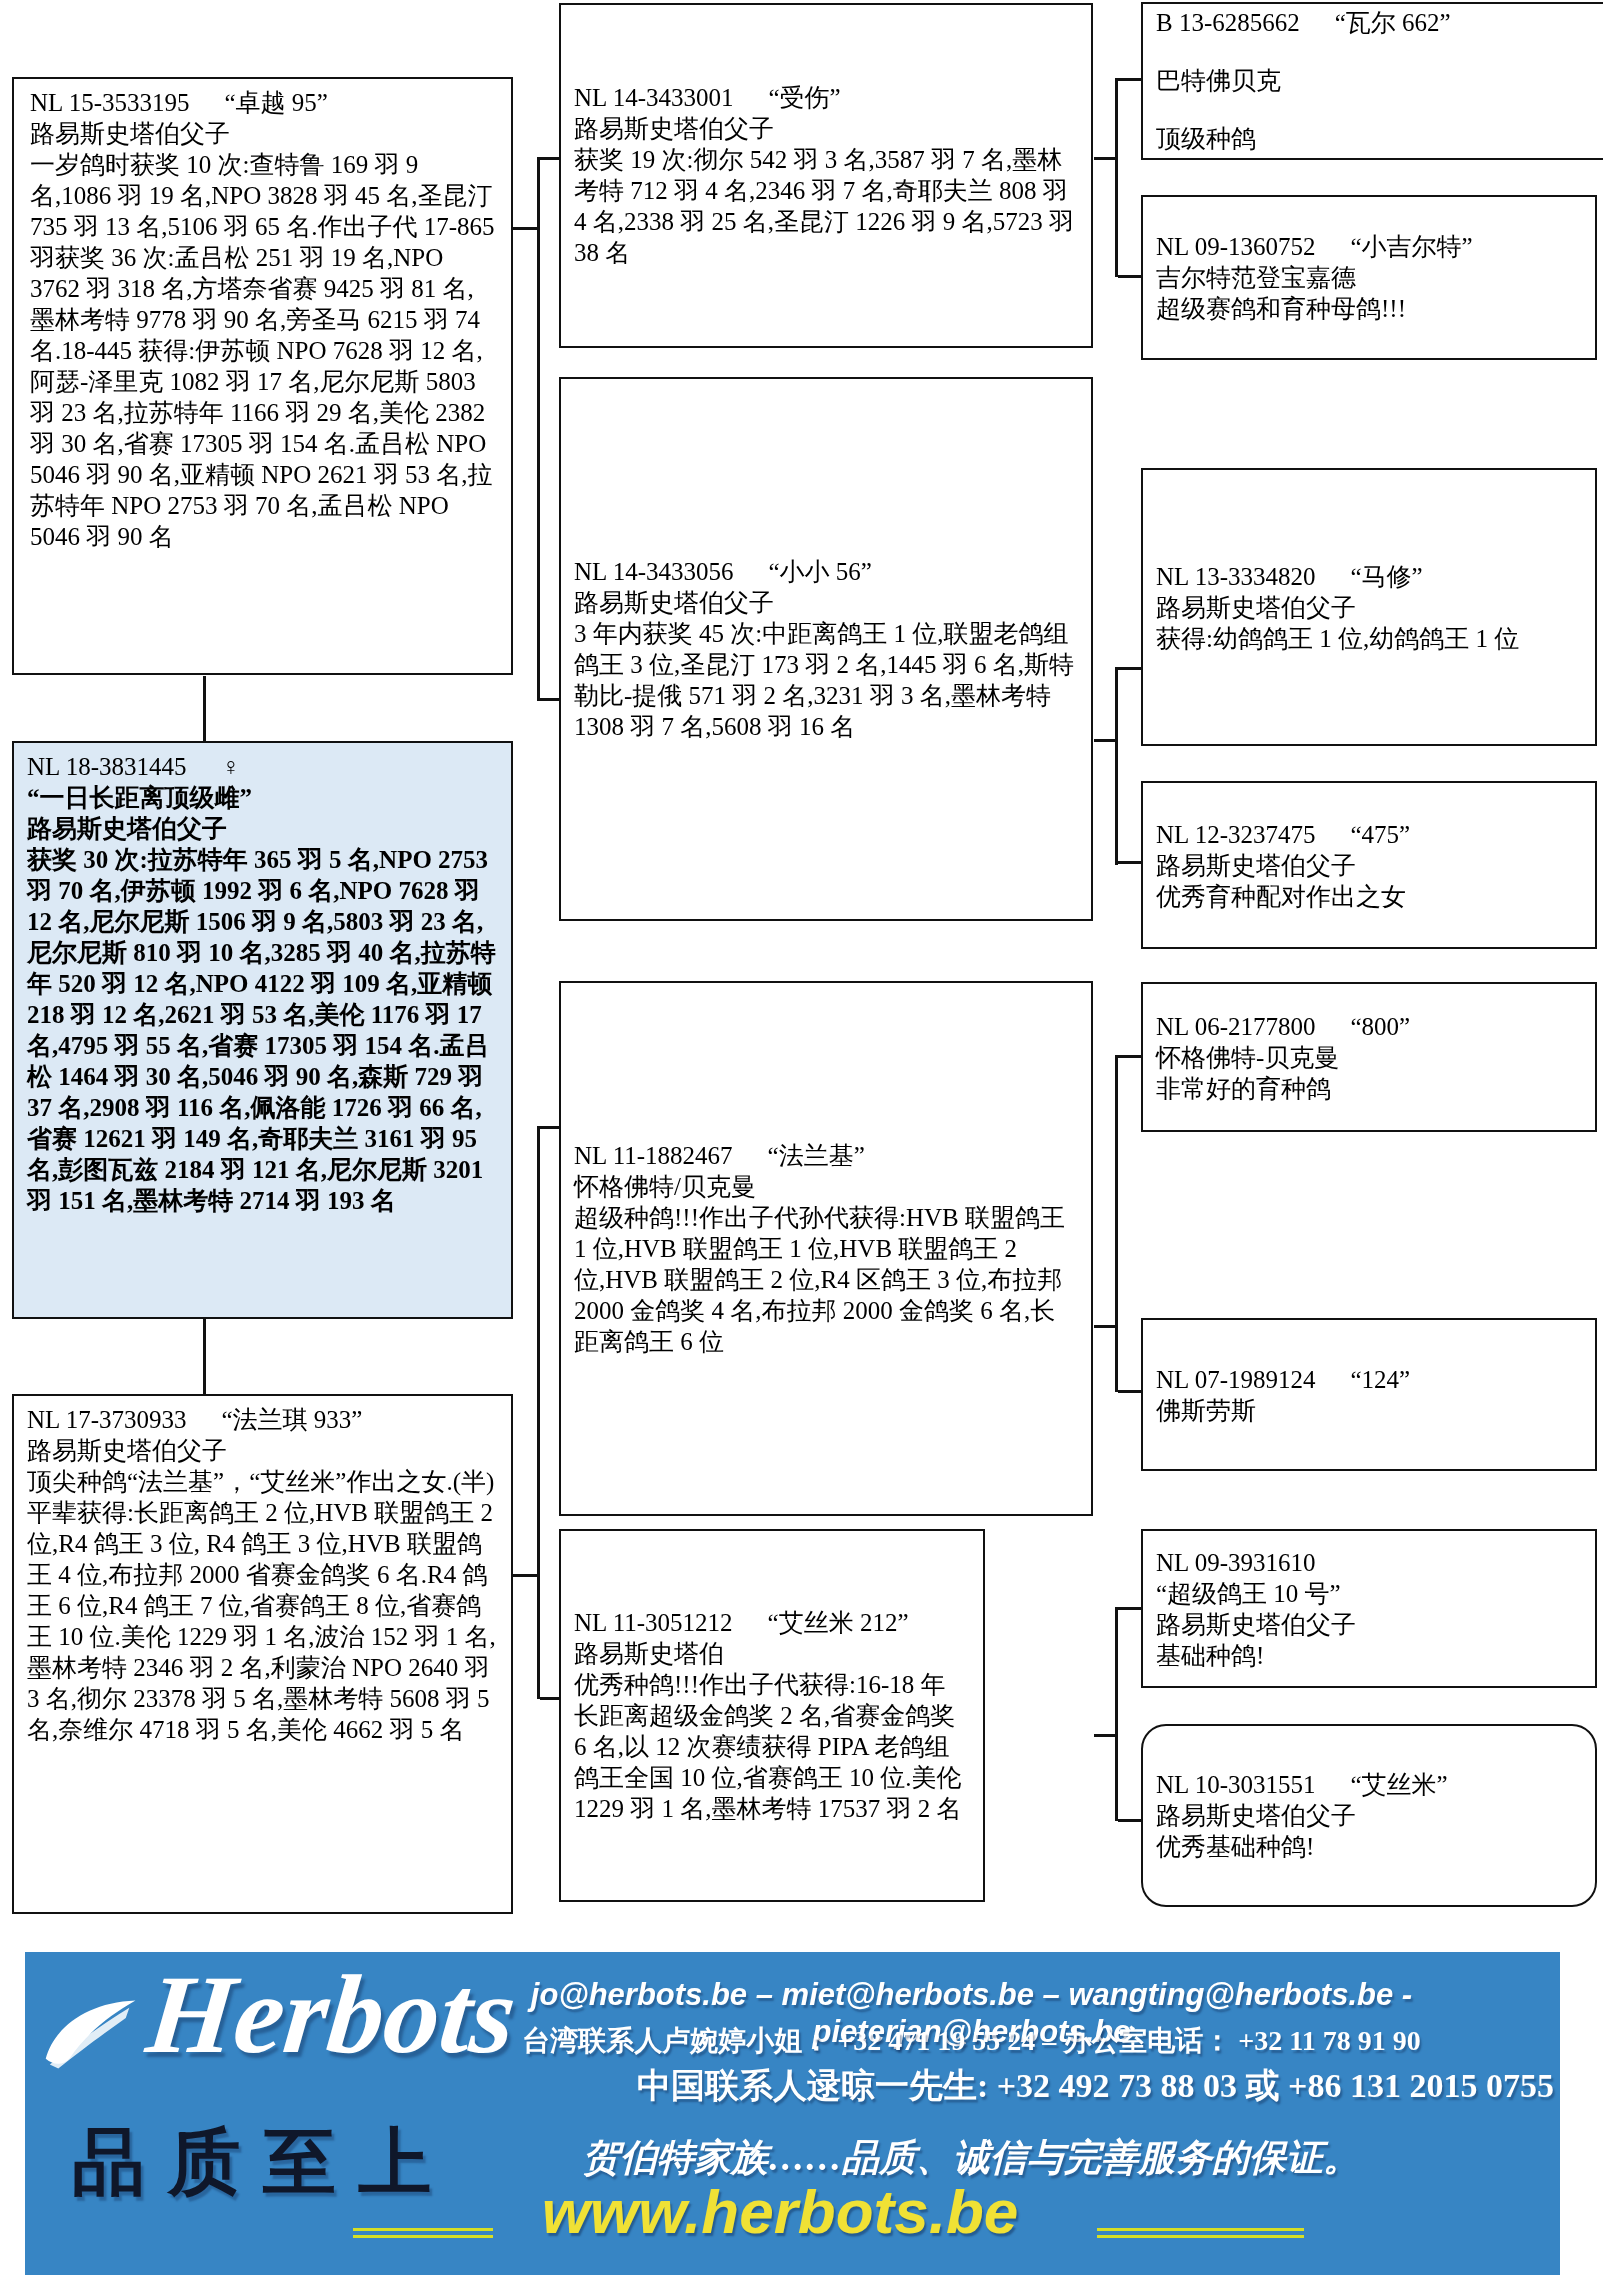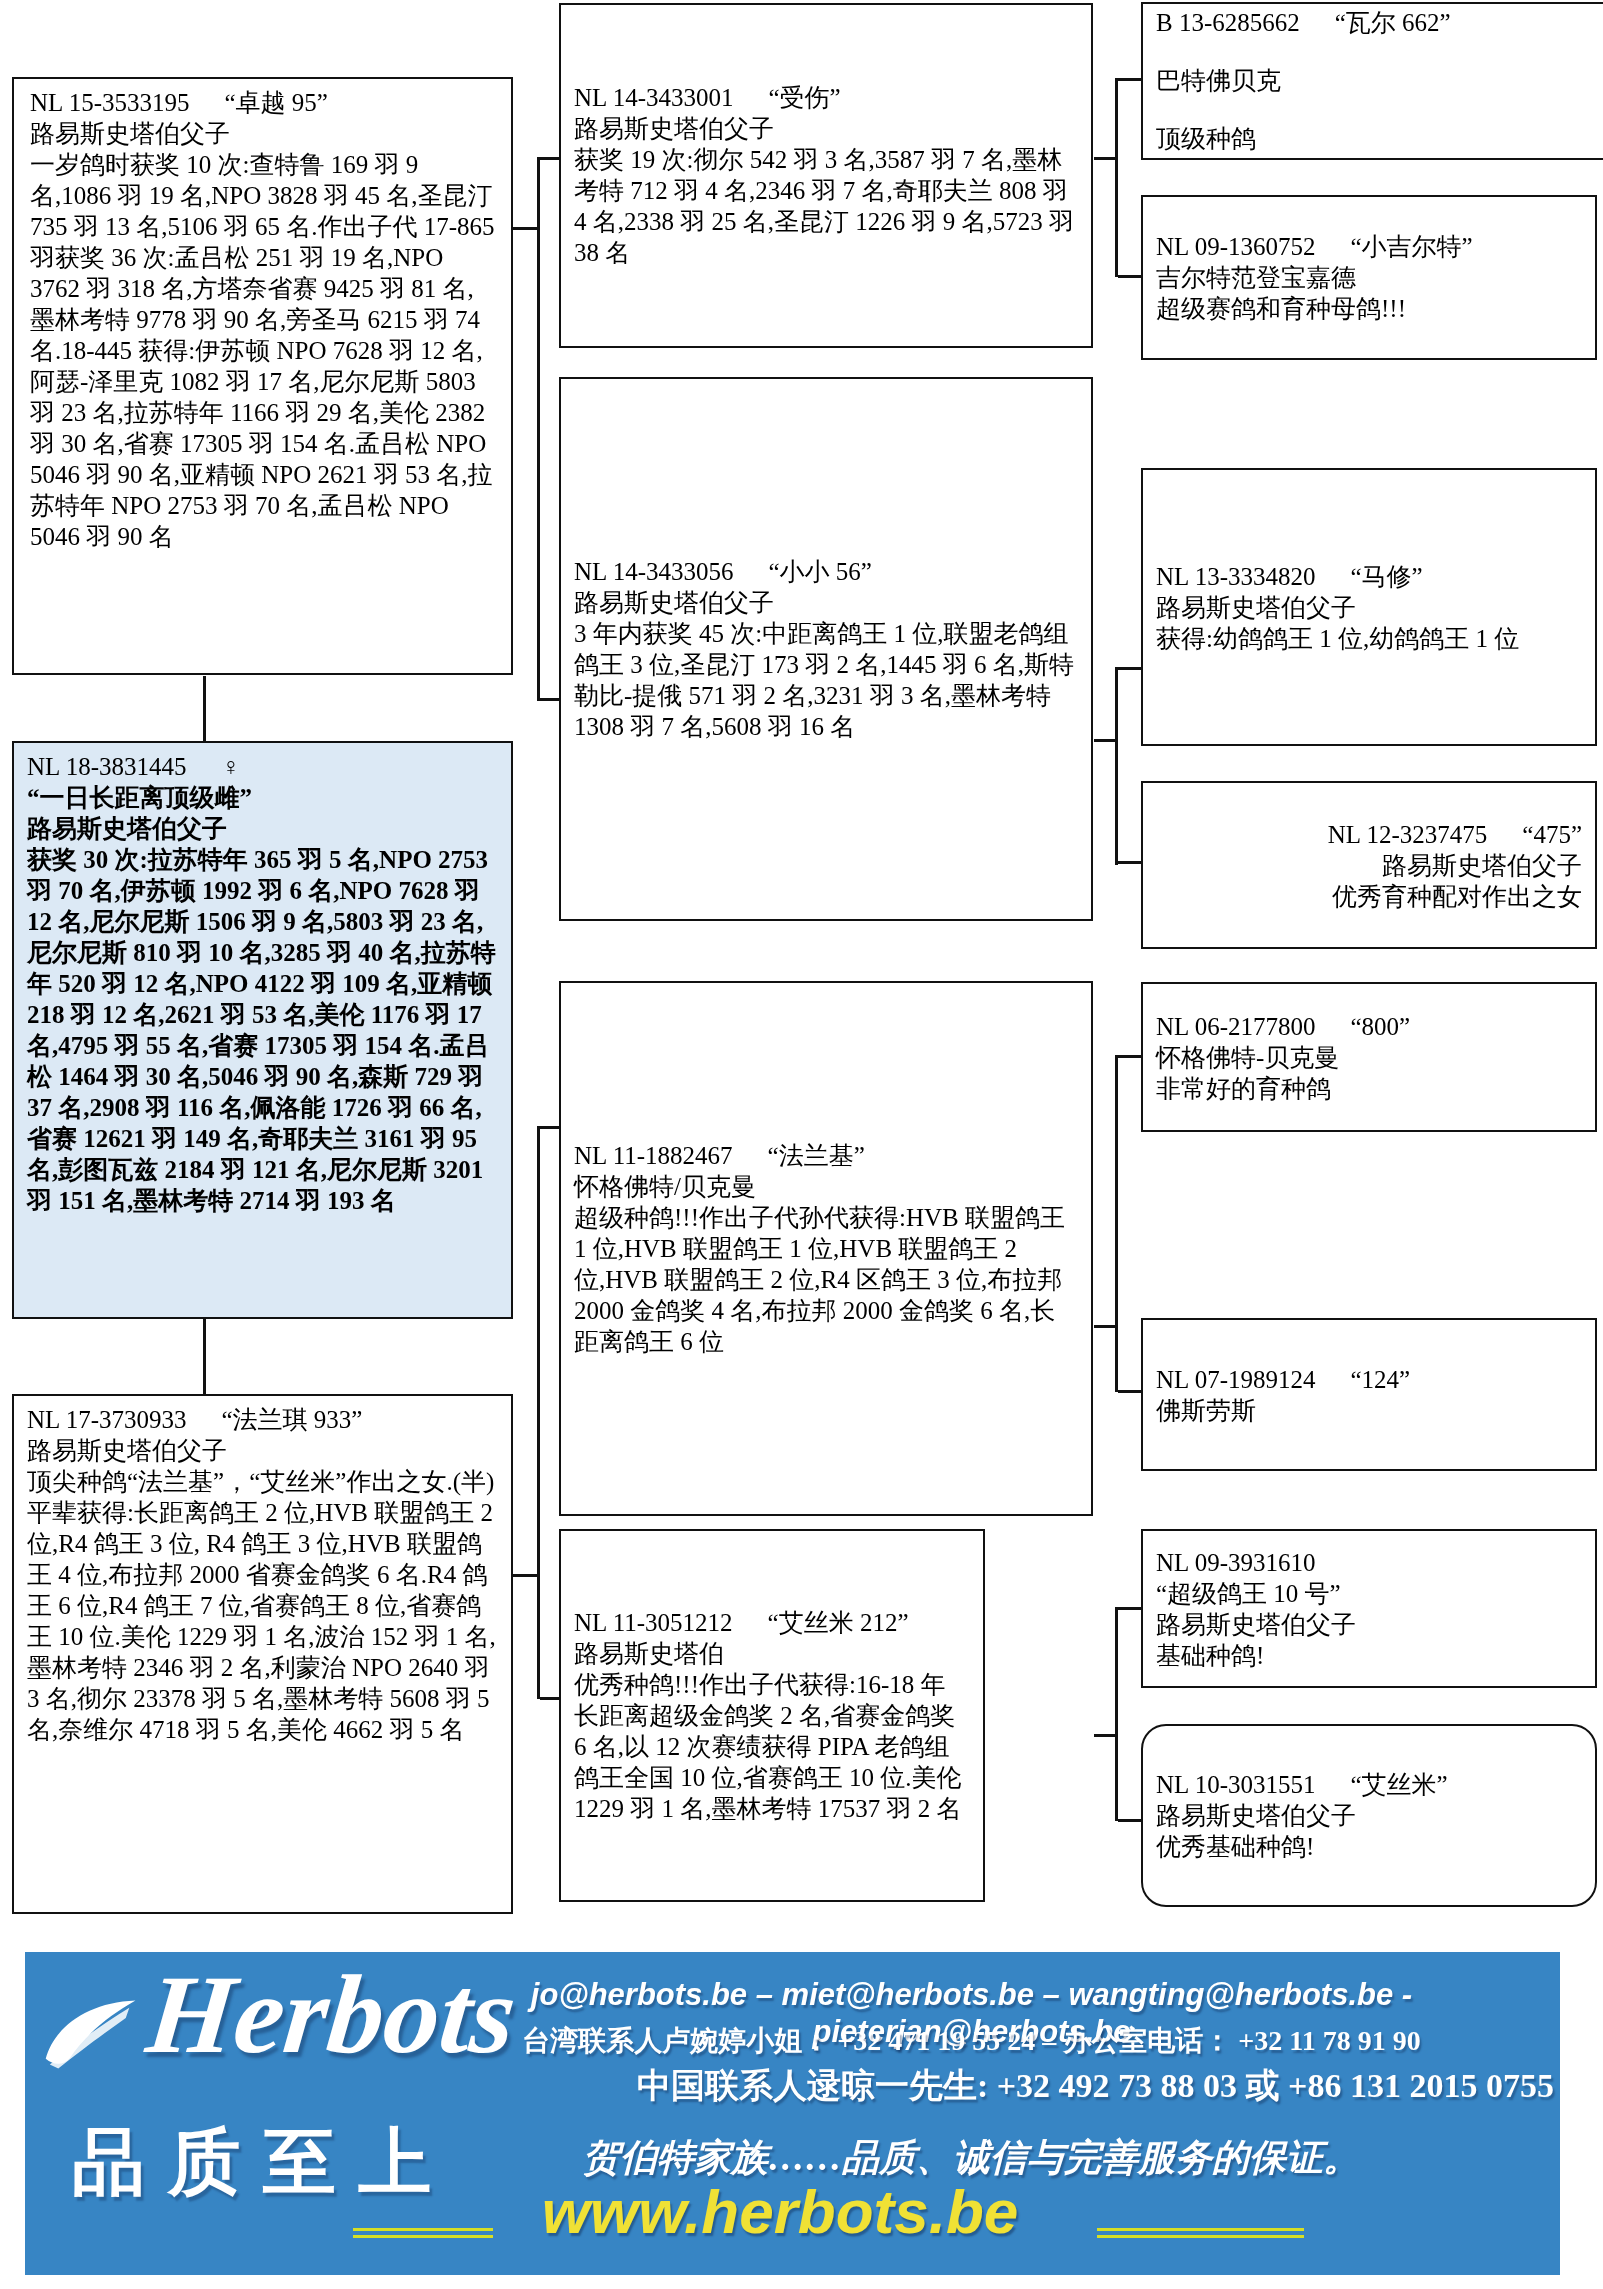--- a/index.html
+++ b/index.html
@@ -15,21 +15,21 @@
   .pbox.subject .title2,.pbox.subject .owner,.pbox.subject .desc{font-weight:700;}
   .pbox .desc{text-align:left;}
   .cline{position:absolute;background:#111;}
   
   .footer{position:absolute;left:25px;top:1952px;width:1535px;height:323px;background:#3785c4;}
   .brand{position:absolute;left:123px;top:5.6px;font-size:112px;line-height:112px;font-weight:700;
          font-style:italic;color:#fff;transform:skewX(-6deg);
          text-shadow:3.7px 4.7px 2.8px rgba(10,30,70,0.35);}
   .feather{position:absolute;left:13px;top:45px;transform:rotate(-12deg);}
   .brand-cn{position:absolute;left:47px;top:168px;font-size:73px;line-height:86px;font-weight:700;
-            color:#ffffff;letter-spacing:22.4px;text-shadow:2.8px 3.7px 1.9px rgba(10,30,70,0.3);}
+            color:#0f172a;letter-spacing:22.4px;text-shadow:2.8px 3.7px 1.9px rgba(10,30,70,0.3);}
   .f-line{position:absolute;left:364px;width:1165px;text-align:center;color:#fff;font-weight:700;
           font-family:"Liberation Sans","DejaVu Sans",sans-serif;
           text-shadow:1.9px 2.8px 1.9px rgba(10,30,70,0.35);}
   .f-emails{top:24px;font-size:31px;line-height:37px;font-style:italic;}
   .f-tw{top:67px;font-size:28px;line-height:43px;font-family:"Liberation Serif","DejaVu Serif",serif;}
   .f-cn{top:112px;font-size:34px;line-height:43px;font-family:"Liberation Serif","DejaVu Serif",serif;text-align:right;}
   .f-slogan{top:183px;font-size:37px;line-height:45px;font-style:italic;
             font-family:"Liberation Serif","DejaVu Serif",serif;}
   .f-www{position:absolute;left:494px;top:224px;width:522px;text-align:center;color:#f0e135;
          font-size:62px;line-height:71px;font-weight:700;font-style:italic;
@@ -98,21 +98,21 @@
     <div class="owner">吉尔特范登宝嘉德</div>
     <div class="desc">超级赛鸽和育种母鸽!!!</div>
   </div>
 
   <div class="pbox centered" style="left:1141px;top:468px;width:456px;height:278px;">
     <div class="line1"><span>NL 13-3334820</span><span class="name">“马修”</span></div>
     <div class="owner">路易斯史塔伯父子</div>
     <div class="desc">获得:幼鸽鸽王 1 位,幼鸽鸽王 1 位</div>
   </div>
 
-  <div class="pbox centered" style="left:1141px;top:781px;width:456px;height:168px;align-items:flex-end;">
+  <div class="pbox centered" style="left:1141px;top:781px;width:456px;height:168px;">
     <div class="line1"><span>NL 12-3237475</span><span class="name">“475”</span></div>
     <div class="owner">路易斯史塔伯父子</div>
     <div class="desc">优秀育种配对作出之女</div>
   </div>
 
   <div class="pbox centered" style="left:1141px;top:982px;width:456px;height:150px;">
     <div class="line1"><span>NL 06-2177800</span><span class="name">“800”</span></div>
     <div class="owner">怀格佛特-贝克曼</div>
     <div class="desc">非常好的育种鸽</div>
   </div>

